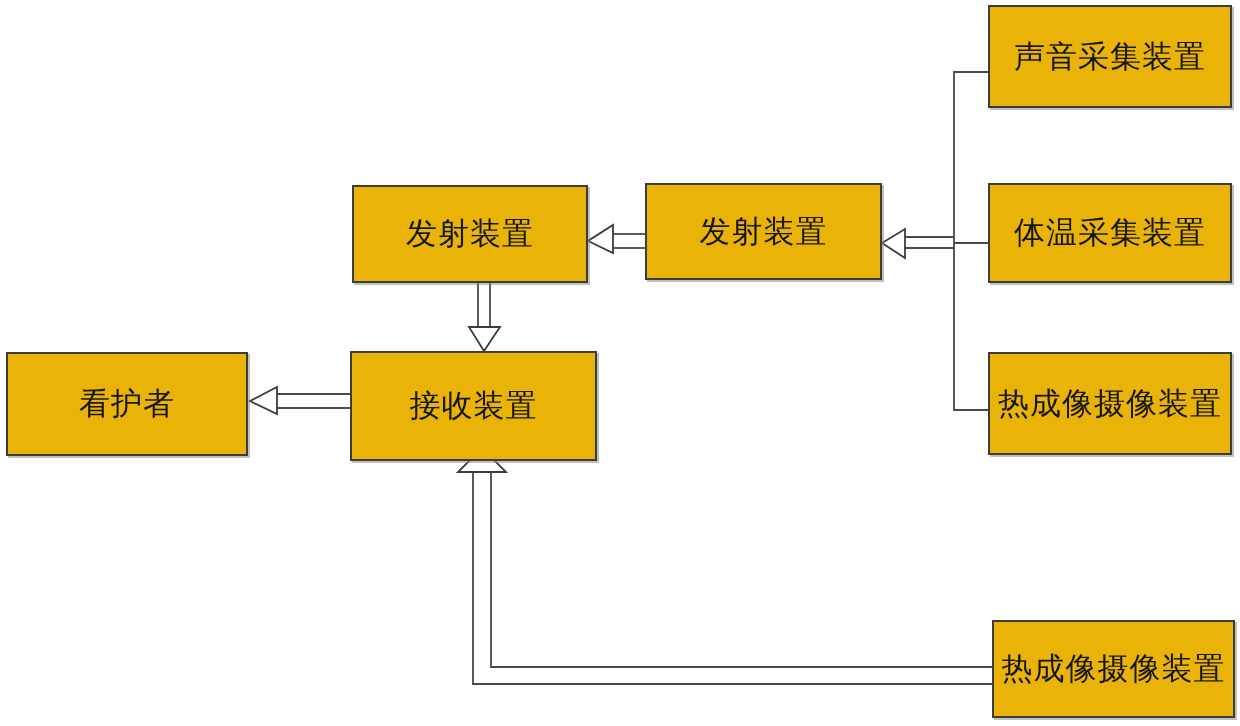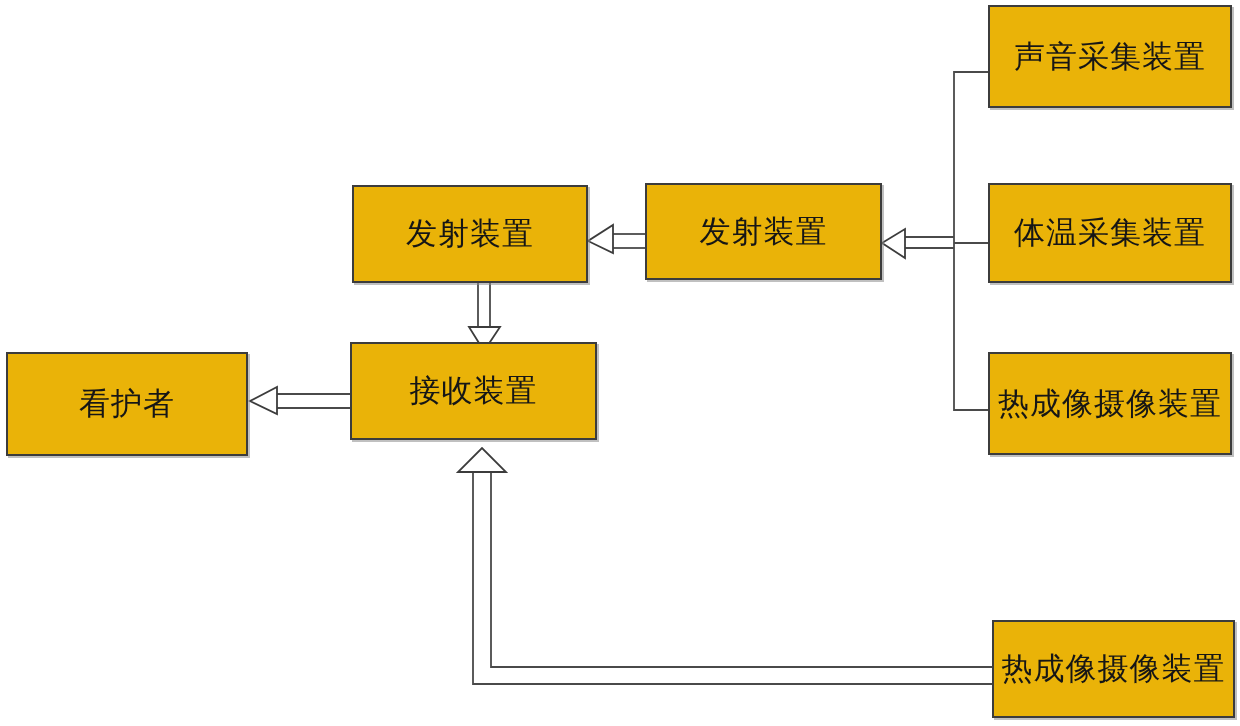--- a/index.html
+++ b/index.html
@@ -35,21 +35,21 @@
     color: #161616;
     letter-spacing: 1px;
     white-space: nowrap;
   }
   
   #node-sound       { left: 988px; top: 5px;   width: 244px; height: 103px; }
   #node-temperature { left: 988px; top: 183px; width: 244px; height: 100px; }
   #node-humidity    { left: 988px; top: 352px; width: 244px; height: 103px; }
   #node-collector   { left: 645px; top: 183px; width: 237px; height: 97px; }
   #node-transmitter { left: 352px; top: 185px; width: 236px; height: 98px; }
-  #node-receiver    { left: 350px; top: 342px; width: 247px; height: 98px; }
+  #node-receiver    { left: 350px; top: 351px; width: 247px; height: 110px; }
   #node-caregiver   { left: 6px;   top: 352px; width: 242px; height: 104px; }
   #node-thermal     { left: 992px; top: 620px; width: 243px; height: 98px; }
 
   .line  { stroke: #4a4a4a; stroke-width: 1.8; fill: none; }
   .head  { stroke: #3c3c3c; stroke-width: 1.8; fill: #ffffff; }
 </style>
 </head>
 <body>
 
 <div class="canvas">

